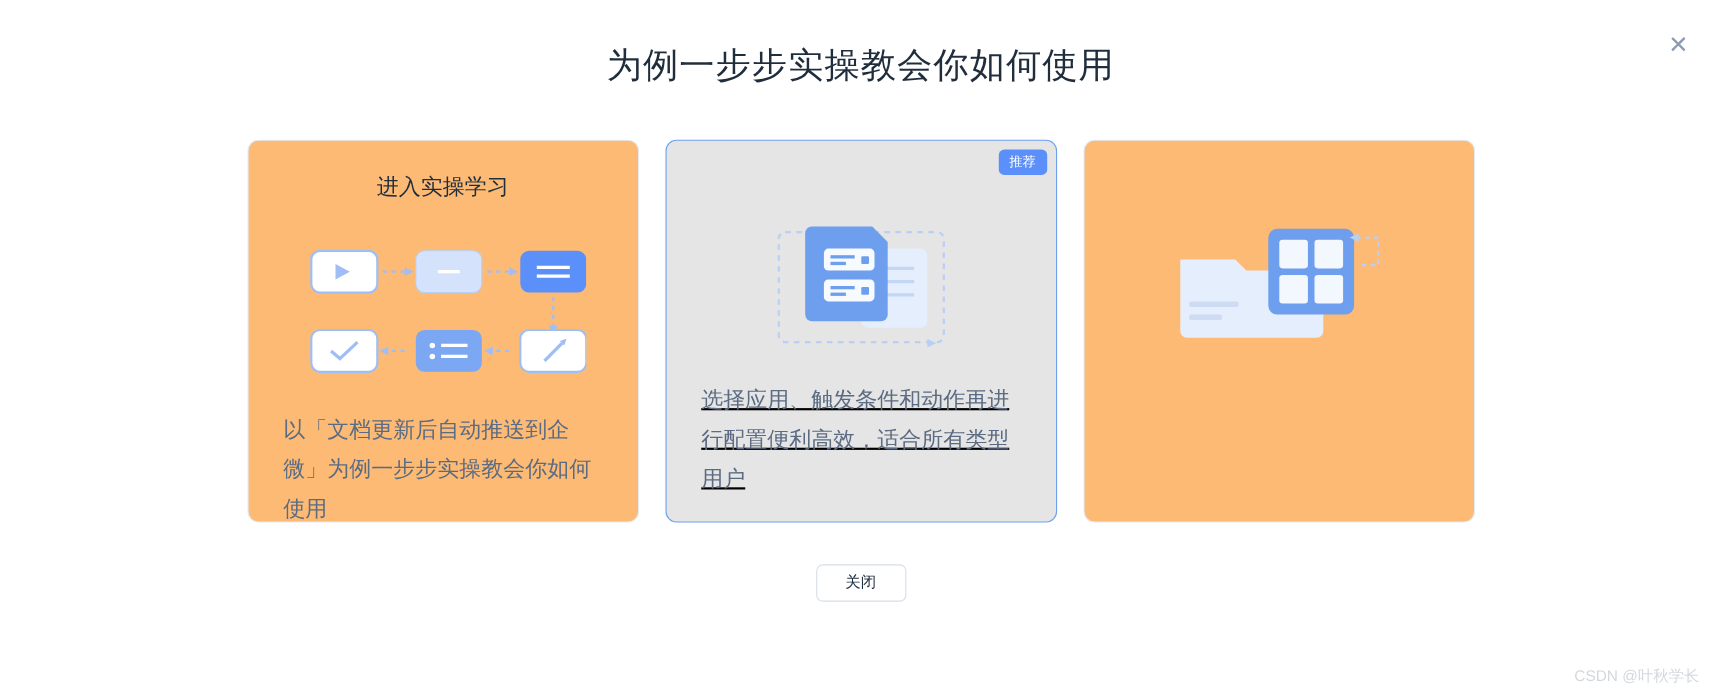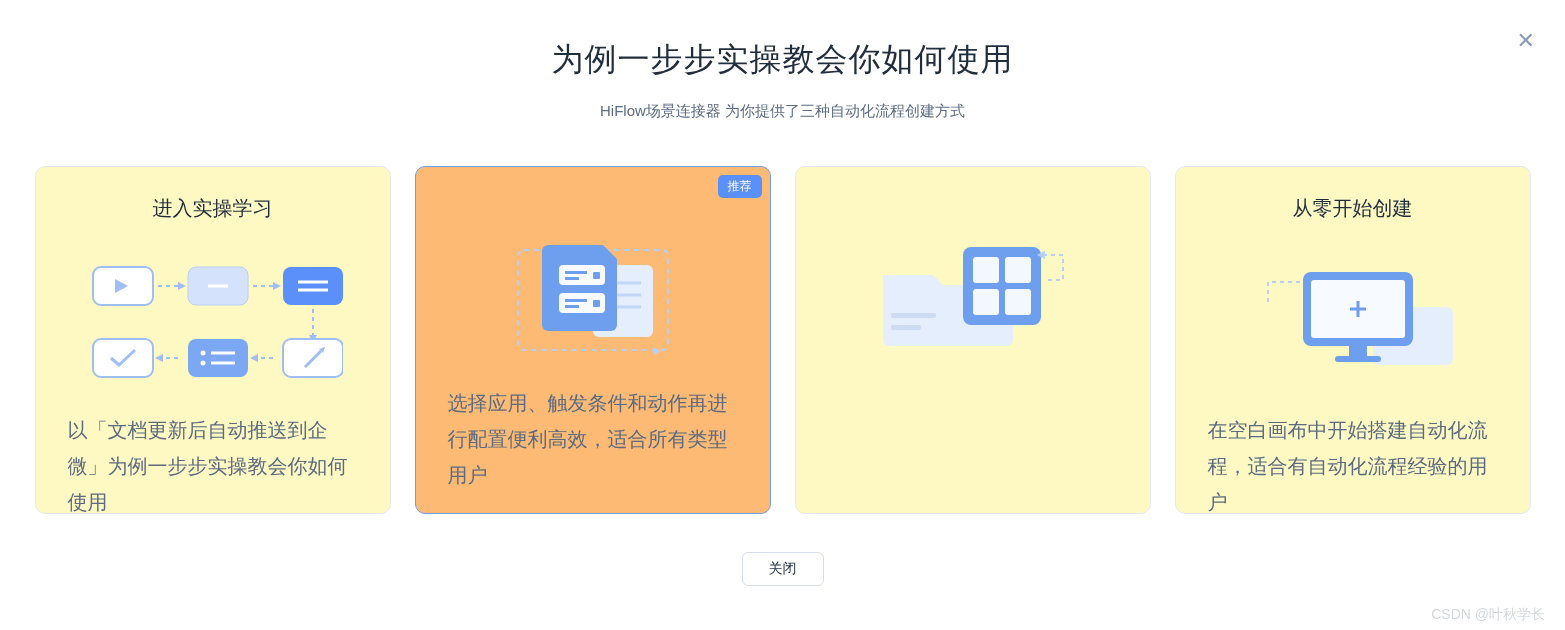--- a/index.html
+++ b/index.html
@@ -44,30 +44,31 @@
       justify-content: center;
       gap: 24px;
       margin-top: 45px;
       padding: 0 20px;
     }
     .card {
       width: 356px;
       height: 348px;
       border: 1px solid #e4e9f0;
       border-radius: 10px;
-      background: #fef9c3;
+      background: #fdba74;
       position: relative;
       padding: 28px 30px 0 30px;
       cursor: pointer;
       display: flex;
       flex-direction: column;
     }
     .card.recommended {
       border: 1.5px solid #6d9fee;
-      background: #fdba74;
+      background: #e5e5e5;
+      text-decoration: underline;
     }
     .card-title {
       font-size: 20px;
       font-weight: 500;
       color: #1f2d3d;
       text-align: center;
     }
     .badge {
       position: absolute;
       top: 8px;
@@ -117,21 +118,20 @@
     
     .ill-svg { display: block; }
   </style>
 </head>
 <body>
 
 <div class="close-x">✕</div>
 
 <div class="header">
   <div class="title">为例一步步实操教会你如何使用</div>
-  <div class="subtitle">HiFlow场景连接器 为你提供了三种自动化流程创建方式</div>
 </div>
 
 <div class="cards">
 
   <div class="card">
     <div class="card-title">进入实操学习</div>
     <div class="illustration">
       <svg class="ill-svg" width="260" height="130" viewBox="0 0 260 130">
 
         <rect x="10" y="10" width="60" height="38" rx="8" fill="#ffffff" stroke="#9fbef5" stroke-width="2"></rect>
@@ -207,40 +207,20 @@
         <rect x="142" y="32" width="26" height="26" rx="3" fill="#ffffff" opacity="0.92"></rect>
         <rect x="110" y="64" width="26" height="26" rx="3" fill="#ffffff" opacity="0.92"></rect>
         <rect x="142" y="64" width="26" height="26" rx="3" fill="#ffffff" opacity="0.92"></rect>
 
         <path d="M185 55 h15 v-25 h-20" fill="none" stroke="#b8cff6" stroke-width="2" stroke-dasharray="4 4"></path>
         <polygon points="182,26 174,30 182,34" fill="#b8cff6"></polygon>
       </svg>
     </div>
   </div>
 
-  <div class="card">
-    <div class="card-title">从零开始创建</div>
-    <div class="illustration">
-      <svg class="ill-svg" width="220" height="140" viewBox="0 0 220 140">
-
-        <path d="M25 50 v-20 h40" fill="none" stroke="#b8cff6" stroke-width="2" stroke-dasharray="4 4"></path>
-        <polygon points="63,26 71,30 63,34" fill="#b8cff6"></polygon>
-
-        <rect x="130" y="55" width="80" height="58" rx="6" fill="#e5eefc"></rect>
-
-        <rect x="60" y="20" width="110" height="74" rx="8" fill="#6d9fee"></rect>
-        <rect x="68" y="28" width="94" height="58" rx="3" fill="#ffffff" opacity="0.95"></rect>
-        <line x1="107" y1="57" x2="123" y2="57" stroke="#6d9fee" stroke-width="3"></line>
-        <line x1="115" y1="49" x2="115" y2="65" stroke="#6d9fee" stroke-width="3"></line>
-        <rect x="106" y="94" width="18" height="10" fill="#6d9fee"></rect>
-        <rect x="92" y="104" width="46" height="6" rx="3" fill="#6d9fee"></rect>
-      </svg>
-    </div>
-    <div class="card-desc">在空白画布中开始搭建自动化流程，适合有自动化流程经验的用户</div>
-  </div>
 
 </div>
 
 <div class="footer">
   <button class="close-btn">关闭</button>
 </div>
 
 <div class="watermark">CSDN @叶秋学长</div>
 
 </body></html>

